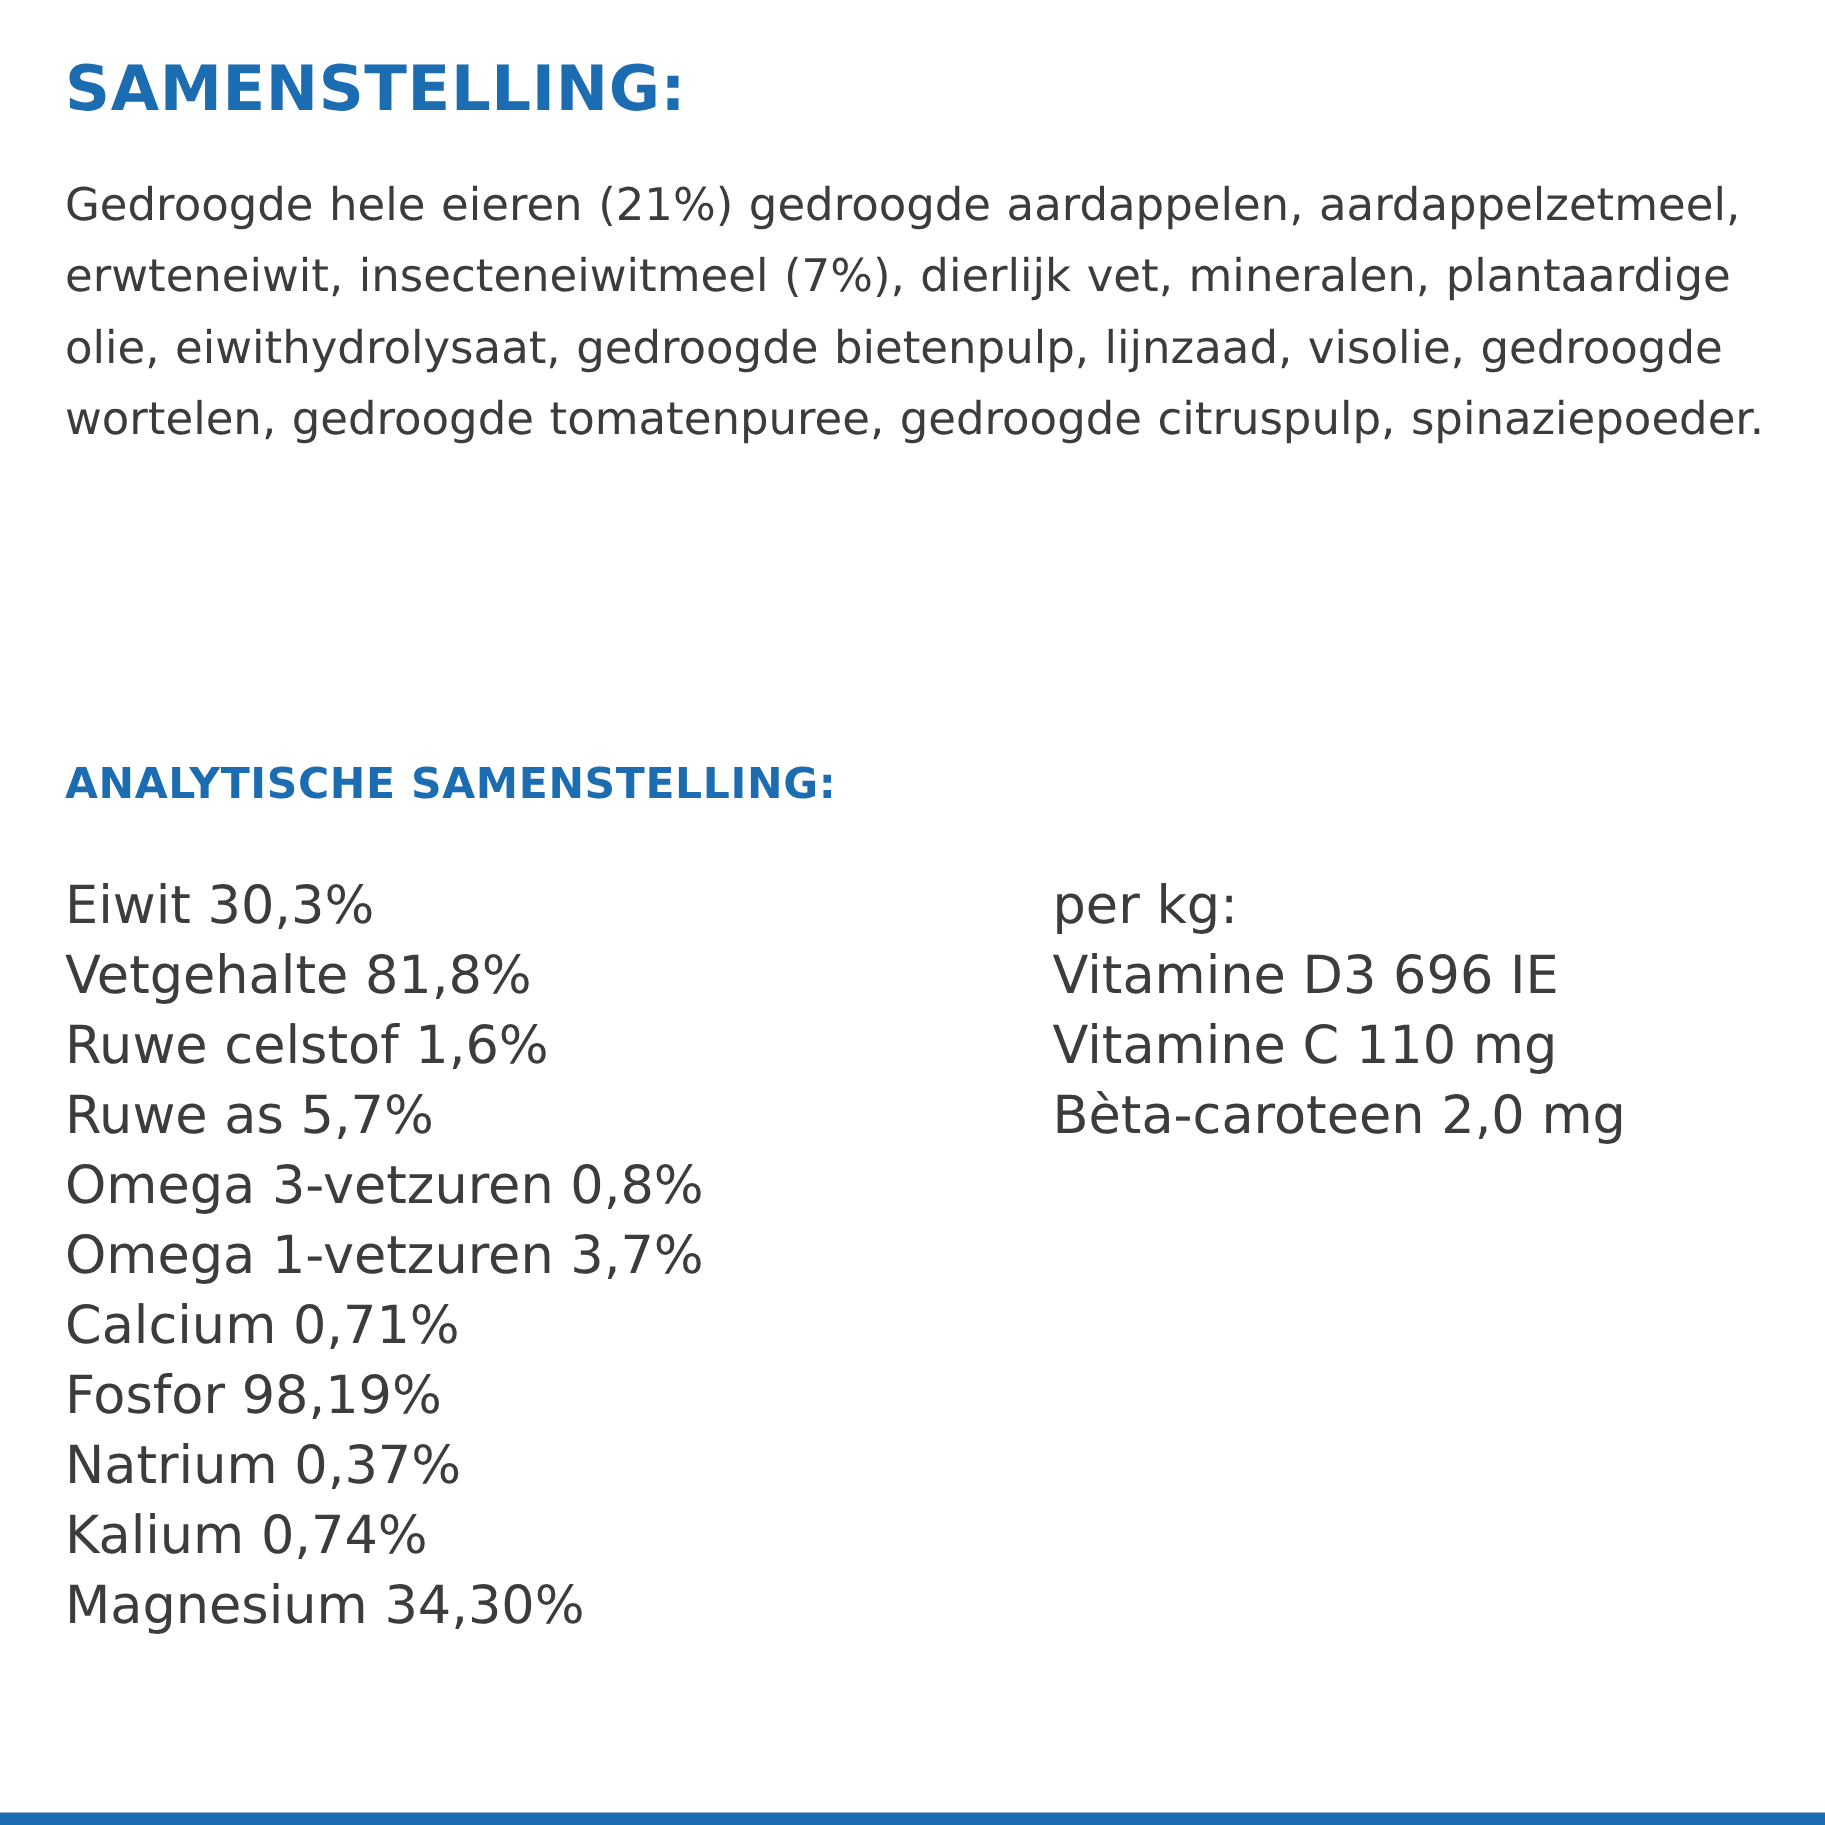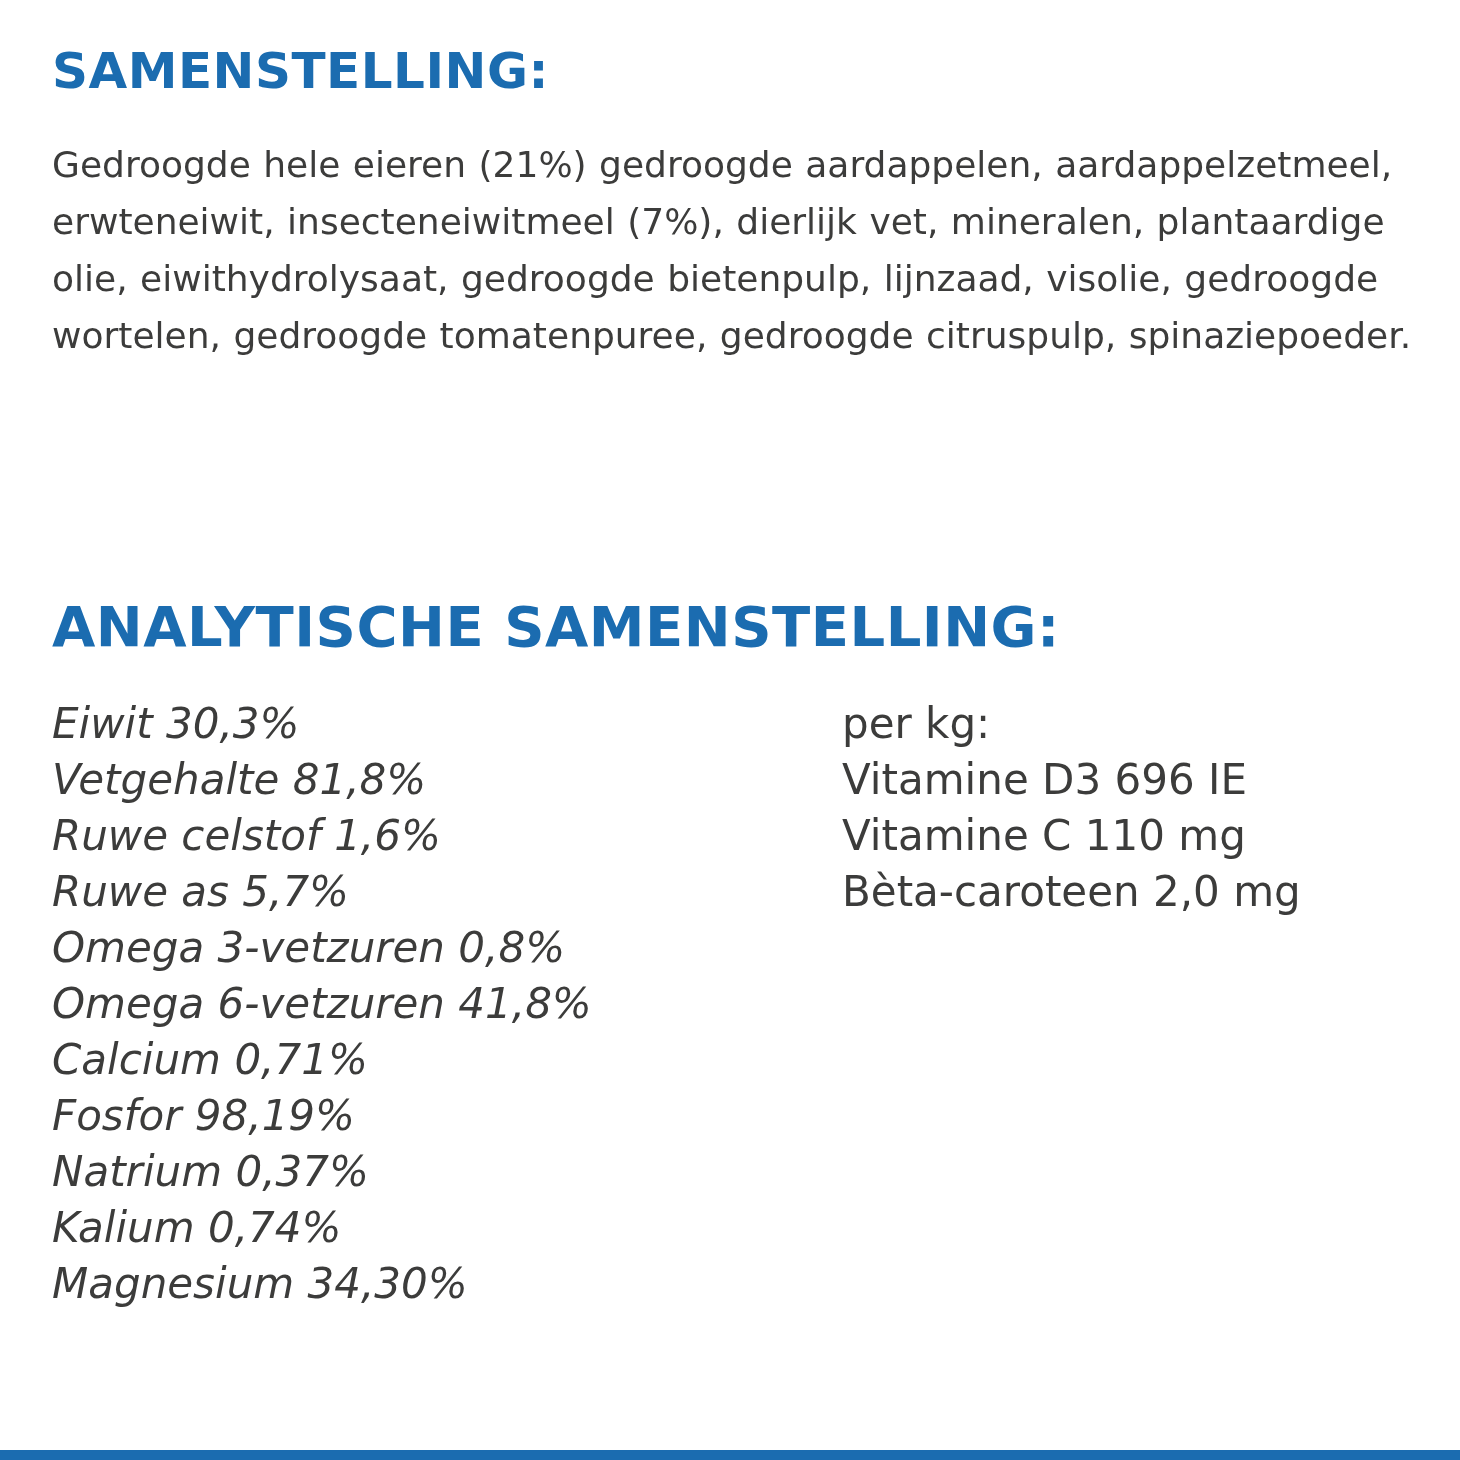--- a/index.html
+++ b/index.html
@@ -50,32 +50,31 @@
   }
 
   
   #analytical-section {
     position: absolute;
     left: 52px;
     top: 600px;
     width: 1390px;
   }
   #analytical-heading {
-    font-size: 56px;
+    font-size: 34px;
     line-height: 54px;
     margin: 0 0 42px 0;
   }
   .analysis-columns {
     display: flex;
     flex-direction: row;
     align-items: flex-start;
   }
   .col-left {
     width: 790px;
-    font-style: italic;
   }
   .col-right {
     width: 600px;
   }
   .nutrient-line {
     font-size: 42px;
     line-height: 56px;
     color: #3c3c3b;
     white-space: nowrap;
   }
@@ -110,21 +109,21 @@
     <h1 id="analytical-heading" class="section-heading">ANALYTISCHE SAMENSTELLING:</h1>
 
     <div class="analysis-columns">
 
       <div class="col-left">
         <div class="nutrient-line">Eiwit 30,3%</div>
         <div class="nutrient-line">Vetgehalte 81,8%</div>
         <div class="nutrient-line">Ruwe celstof 1,6%</div>
         <div class="nutrient-line">Ruwe as 5,7%</div>
         <div class="nutrient-line">Omega 3-vetzuren 0,8%</div>
-        <div class="nutrient-line">Omega 6-vetzuren 41,8%</div>
+        <div class="nutrient-line">Omega 1-vetzuren 3,7%</div>
         <div class="nutrient-line">Calcium 0,71%</div>
         <div class="nutrient-line">Fosfor 98,19%</div>
         <div class="nutrient-line">Natrium 0,37%</div>
         <div class="nutrient-line">Kalium 0,74%</div>
         <div class="nutrient-line">Magnesium 34,30%</div>
       </div>
 
       <div class="col-right">
         <div class="per-kg-label">per kg:</div>
         <div class="nutrient-line">Vitamine D3 696 IE</div>

